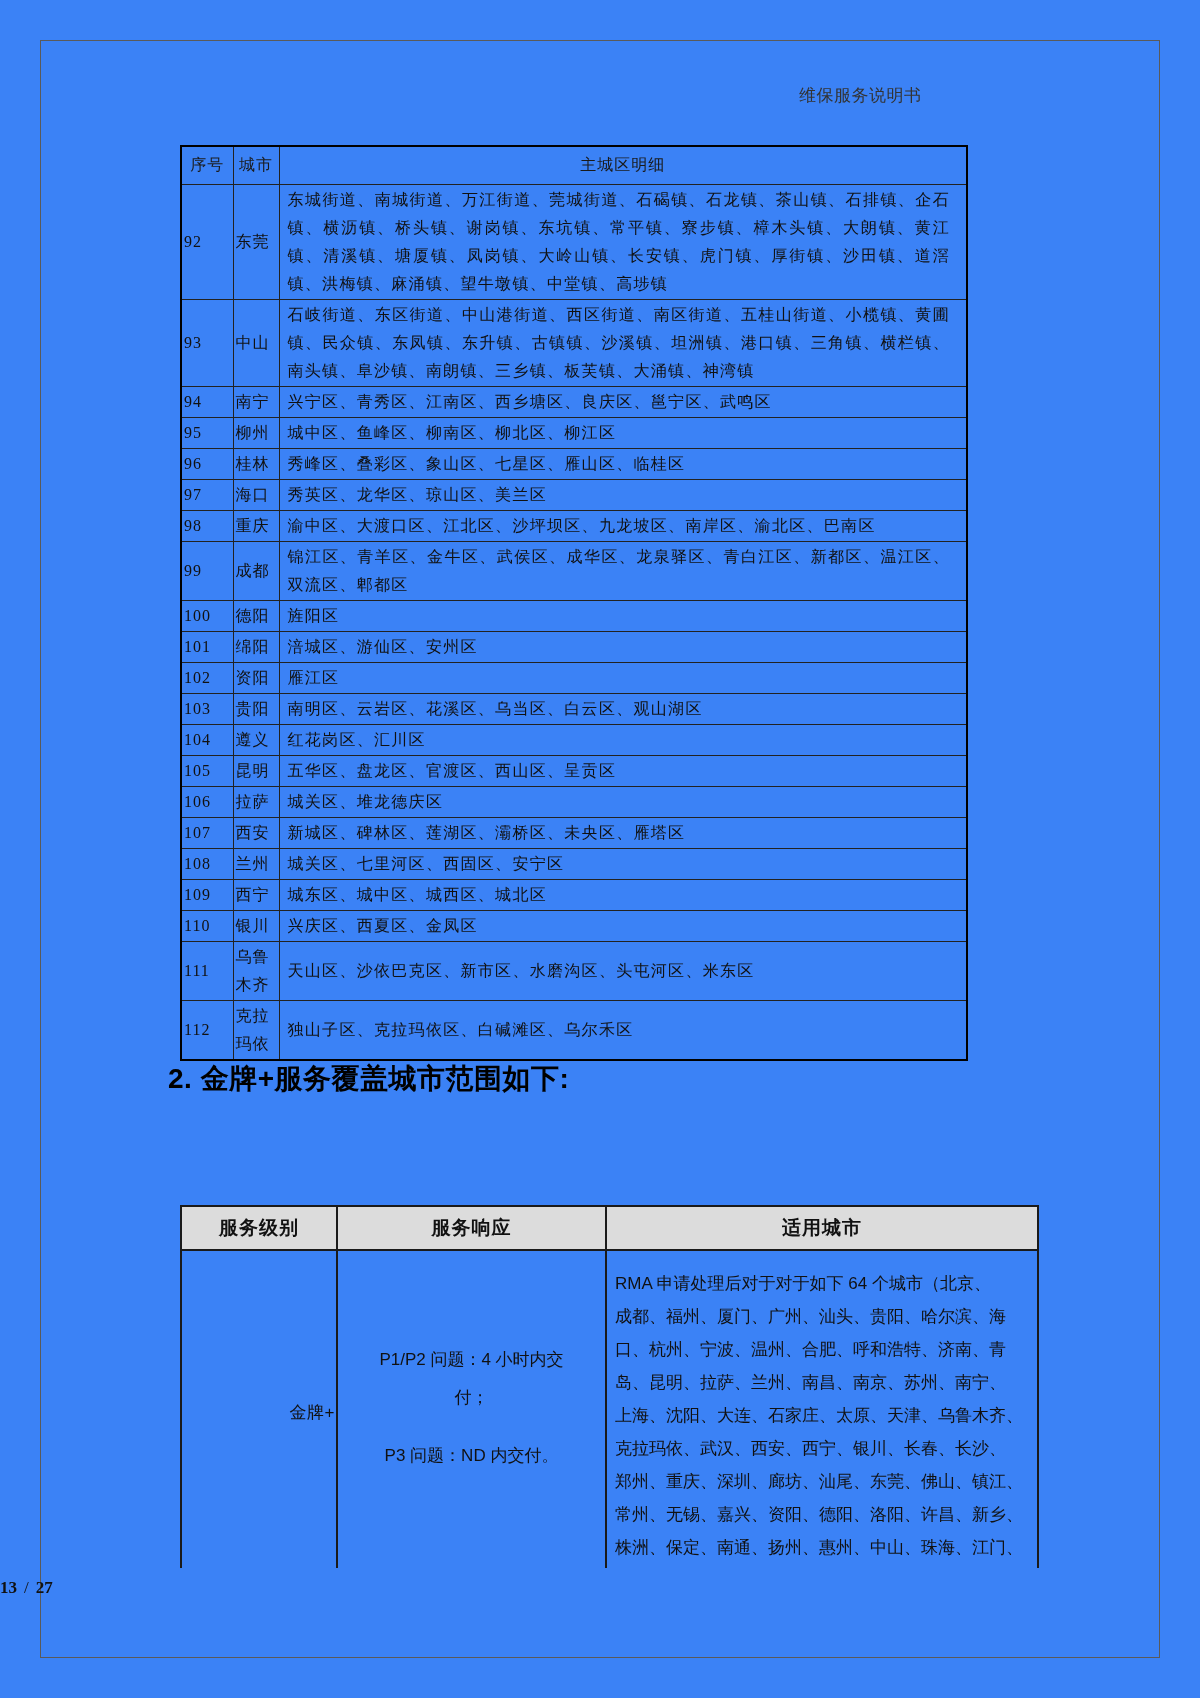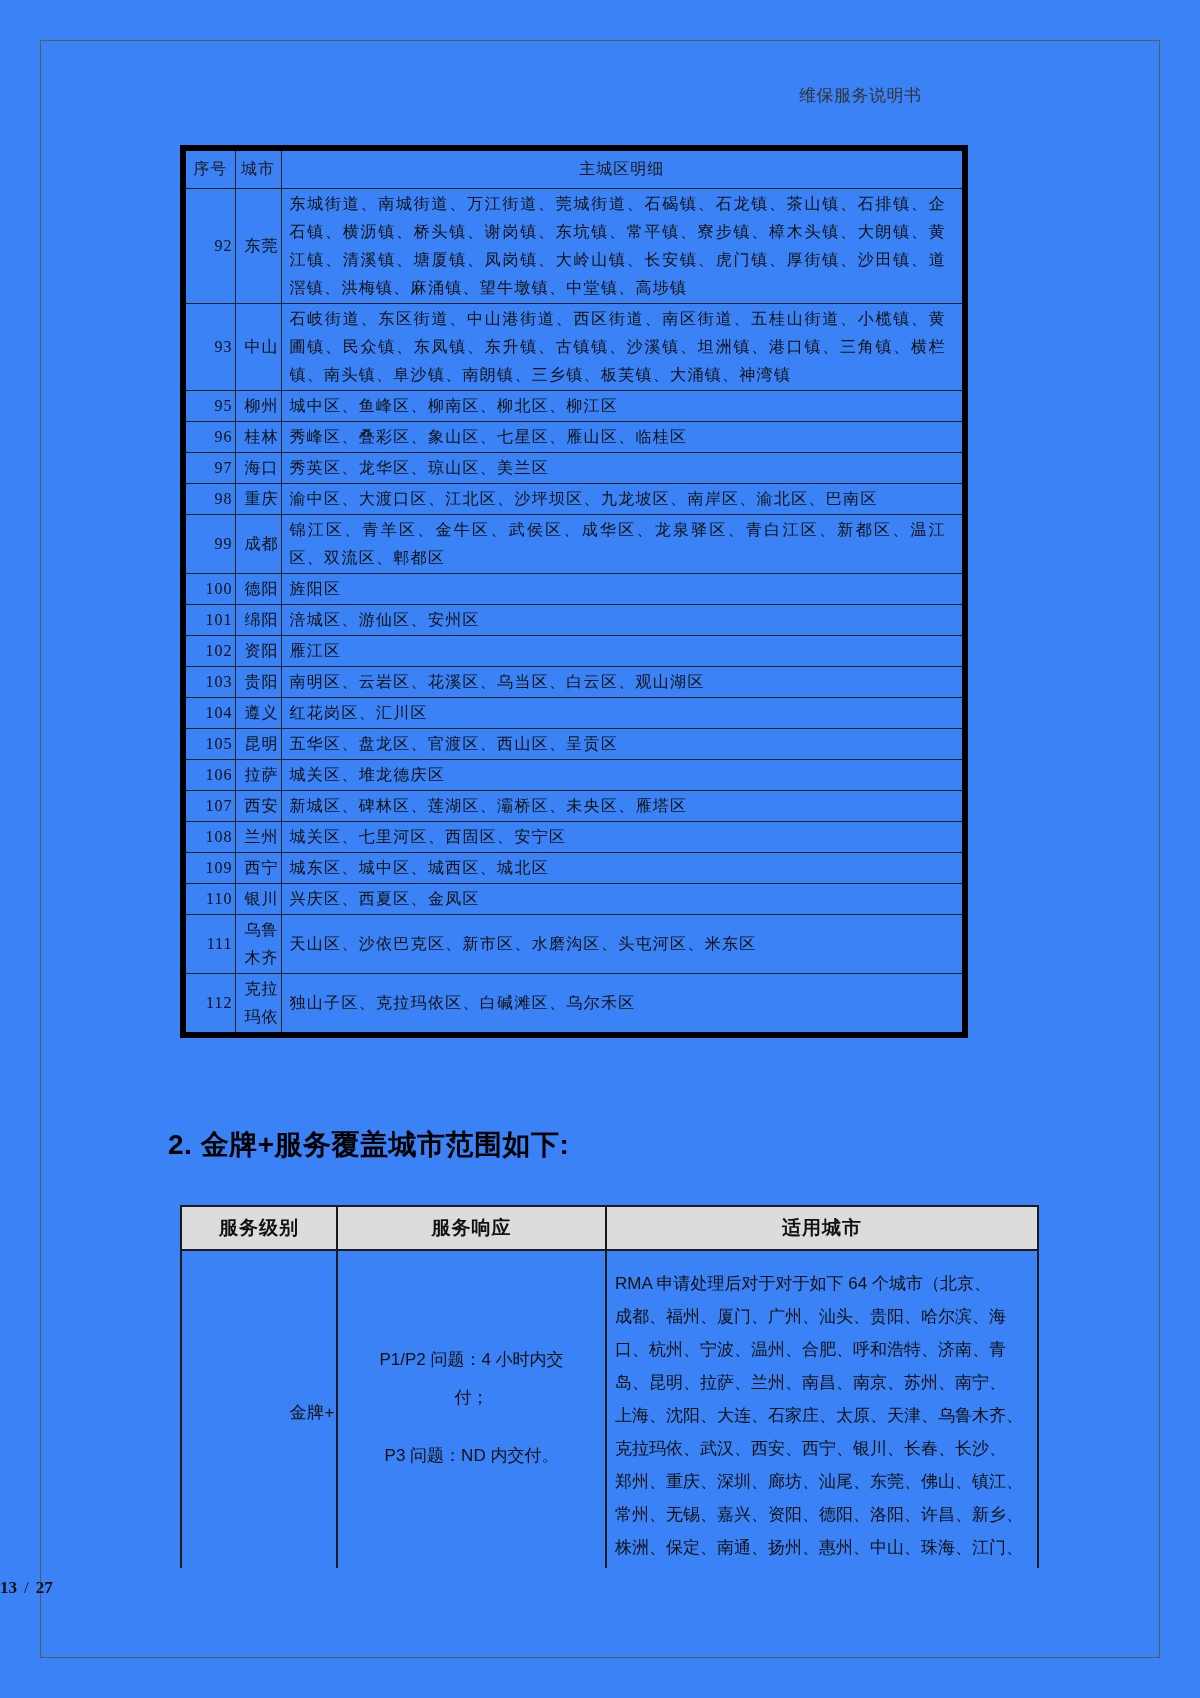--- a/index.html
+++ b/index.html
@@ -10,39 +10,39 @@
   .page-border {
     position:absolute; left:40px; top:40px; width:1118px; height:1616px;
     border:1px solid #5a5a5a; pointer-events:none;
   }
   .doc-header {
     position:absolute; top:84px; left:799px; font-size:17px; letter-spacing:0.5px; color:#333;
   }
   
   .t1 {
     position:absolute; left:180px; top:145px; width:788px;
-    border-collapse:collapse; table-layout:fixed; border:6px solid #000000;
+    border-collapse:collapse; table-layout:fixed; border:2px solid #000000;
   }
   .t1 col.c-no   { width:52px; }
   .t1 col.c-city { width:46px; }
   .t1 th {
     border:1px solid #222; height:37px; font-size:16px; font-weight:normal;
     letter-spacing:1px; text-align:center; padding:0;
   }
   .t1 td {
     border:1px solid #222; font-size:16px; line-height:28px; padding:1px 0;
     vertical-align:middle; color:#111;
   }
-  .t1 .td-no, .t1 .td-city { text-align:right; letter-spacing:1px; padding:1px 2px; }
+  .t1 .td-no, .t1 .td-city { text-align:left; letter-spacing:1px; padding:1px 2px; }
   .t1 .td-det {
     text-align:justify; letter-spacing:1.3px; padding:1px 16px 1px 8px;
   }
   
   .section-heading {
-    position:absolute; left:168px; top:1126px;
+    position:absolute; left:168px; top:1060px;
     font-family:"Liberation Sans","DejaVu Sans",sans-serif;
     font-size:28px; font-weight:bold; color:#000; letter-spacing:0.5px; white-space:nowrap;
   }
   
   .t2wrap {
     position:absolute; left:180px; top:1205px; width:861px; height:363px; overflow:hidden;
   }
   .t2 {
     border-collapse:collapse; table-layout:fixed; width:857px;
     font-family:"Liberation Sans","DejaVu Sans",sans-serif; color:#111;
@@ -99,20 +99,25 @@
           <td class="td-city">东莞</td>
           <td class="td-det">东城街道、南城街道、万江街道、莞城街道、石碣镇、石龙镇、茶山镇、石排镇、企石镇、横沥镇、桥头镇、谢岗镇、东坑镇、常平镇、寮步镇、樟木头镇、大朗镇、黄江镇、清溪镇、塘厦镇、凤岗镇、大岭山镇、长安镇、虎门镇、厚街镇、沙田镇、道滘镇、洪梅镇、麻涌镇、望牛墩镇、中堂镇、高埗镇</td>
         </tr>
 
         <tr>
           <td class="td-no">93</td>
           <td class="td-city">中山</td>
           <td class="td-det">石岐街道、东区街道、中山港街道、西区街道、南区街道、五桂山街道、小榄镇、黄圃镇、民众镇、东凤镇、东升镇、古镇镇、沙溪镇、坦洲镇、港口镇、三角镇、横栏镇、南头镇、阜沙镇、南朗镇、三乡镇、板芙镇、大涌镇、神湾镇</td>
         </tr>
 
+        <tr>
+          <td class="td-no">94</td>
+          <td class="td-city">南宁</td>
+          <td class="td-det">兴宁区、青秀区、江南区、西乡塘区、良庆区、邕宁区、武鸣区</td>
+        </tr>
 
         <tr>
           <td class="td-no">95</td>
           <td class="td-city">柳州</td>
           <td class="td-det">城中区、鱼峰区、柳南区、柳北区、柳江区</td>
         </tr>
 
         <tr>
           <td class="td-no">96</td>
           <td class="td-city">桂林</td>

